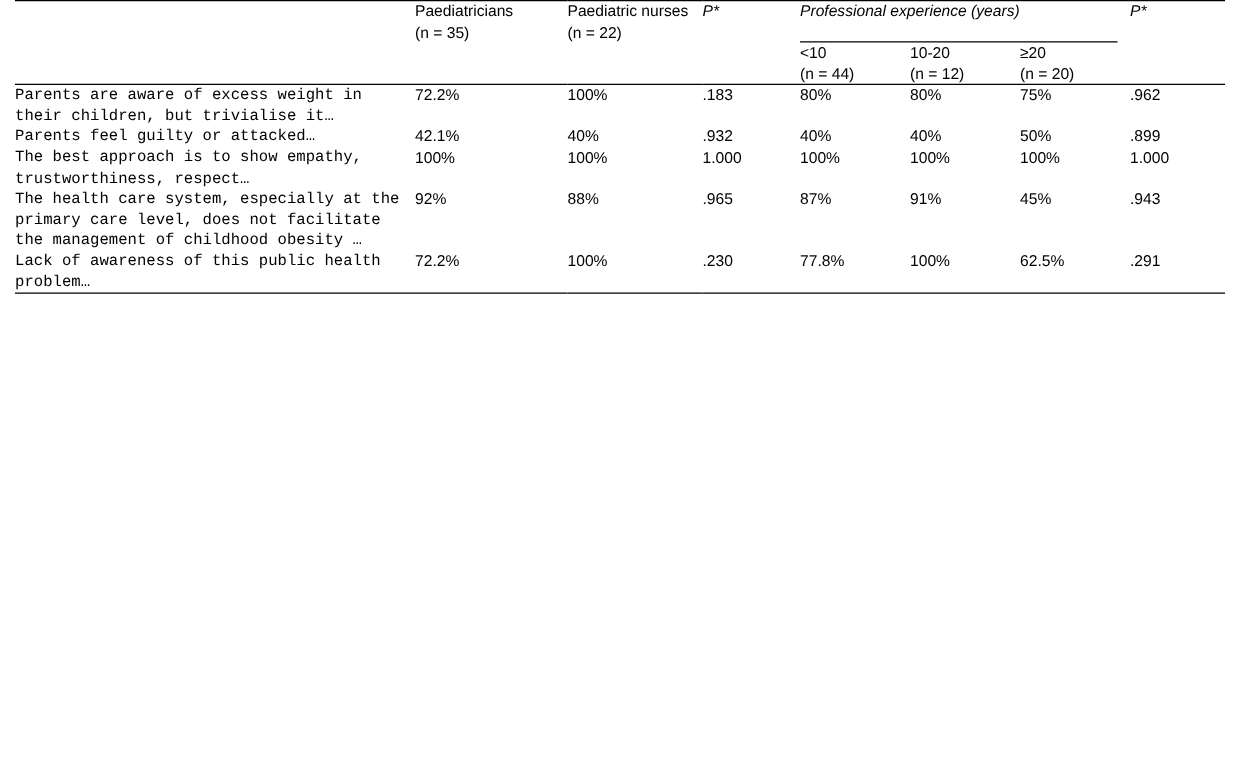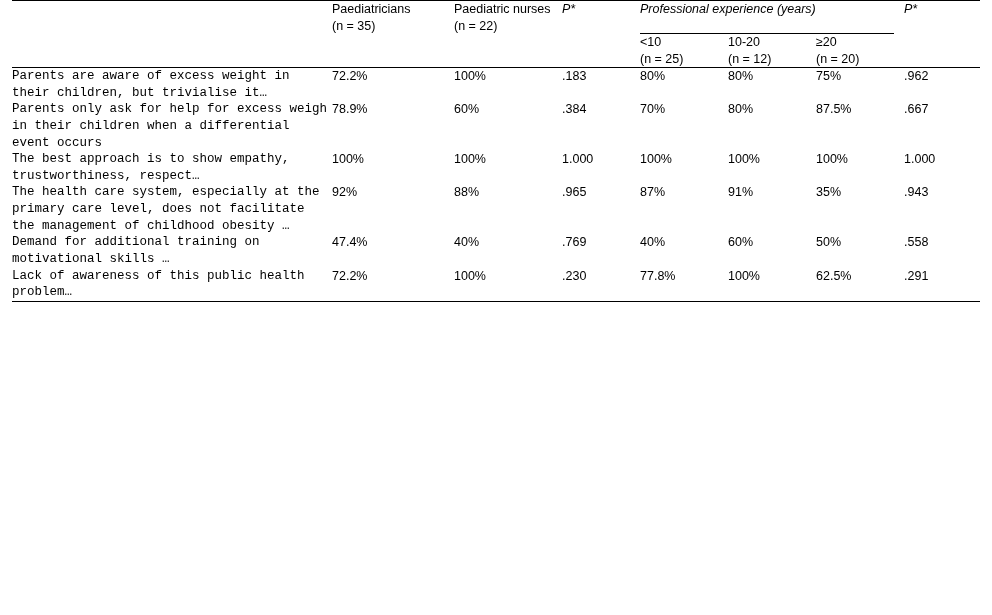--- a/index.html
+++ b/index.html
@@ -118,21 +118,21 @@
         </td>
         <td class="hdr-cell ital">P*</td>
       </tr>
       <tr>
         <td class="blank-sub"></td>
         <td class="blank-sub"></td>
         <td class="blank-sub"></td>
         <td class="blank-sub"></td>
         <td class="sub-cell">
           <div>&lt;10</div>
-          <div class="nsmall">(n = 25)</div>
+          <div class="nsmall">(n = 44)</div>
         </td>
         <td class="sub-cell">
           <div>10-20</div>
           <div class="nsmall">(n = 12)</div>
         </td>
         <td class="sub-cell">
           <div>≥20</div>
           <div class="nsmall">(n = 20)</div>
         </td>
         <td class="blank-sub"></td>
@@ -145,58 +145,48 @@
         <td class="item">Parents are aware of excess weight in their children, but trivialise it…</td>
         <td class="val">72.2%</td>
         <td class="val">100%</td>
         <td class="val">.183</td>
         <td class="val">80%</td>
         <td class="val">80%</td>
         <td class="val">75%</td>
         <td class="val">.962</td>
       </tr>
       <tr>
-        <td class="item">Parents only ask for help for excess weigh in their children when a differential event occurs</td>
-        <td class="val">78.9%</td>
-        <td class="val">60%</td>
-        <td class="val">.384</td>
-        <td class="val">70%</td>
-        <td class="val">80%</td>
-        <td class="val">87.5%</td>
-        <td class="val">.667</td>
+        <td class="item">Parents feel guilty or attacked…</td>
+        <td class="val">42.1%</td>
+        <td class="val">40%</td>
+        <td class="val">.932</td>
+        <td class="val">40%</td>
+        <td class="val">40%</td>
+        <td class="val">50%</td>
+        <td class="val">.899</td>
       </tr>
       <tr>
         <td class="item">The best approach is to show empathy, trustworthiness, respect…</td>
         <td class="val">100%</td>
         <td class="val">100%</td>
         <td class="val">1.000</td>
         <td class="val">100%</td>
         <td class="val">100%</td>
         <td class="val">100%</td>
         <td class="val">1.000</td>
       </tr>
       <tr>
         <td class="item">The health care system, especially at the primary care level, does not facilitate the management of childhood obesity …</td>
         <td class="val">92%</td>
         <td class="val">88%</td>
         <td class="val">.965</td>
         <td class="val">87%</td>
         <td class="val">91%</td>
-        <td class="val">35%</td>
+        <td class="val">45%</td>
         <td class="val">.943</td>
-      </tr>
-      <tr>
-        <td class="item">Demand for additional training on motivational skills …</td>
-        <td class="val">47.4%</td>
-        <td class="val">40%</td>
-        <td class="val">.769</td>
-        <td class="val">40%</td>
-        <td class="val">60%</td>
-        <td class="val">50%</td>
-        <td class="val">.558</td>
       </tr>
       <tr>
         <td class="item">Lack of awareness of this public health problem…</td>
         <td class="val">72.2%</td>
         <td class="val">100%</td>
         <td class="val">.230</td>
         <td class="val">77.8%</td>
         <td class="val">100%</td>
         <td class="val">62.5%</td>
         <td class="val">.291</td>

